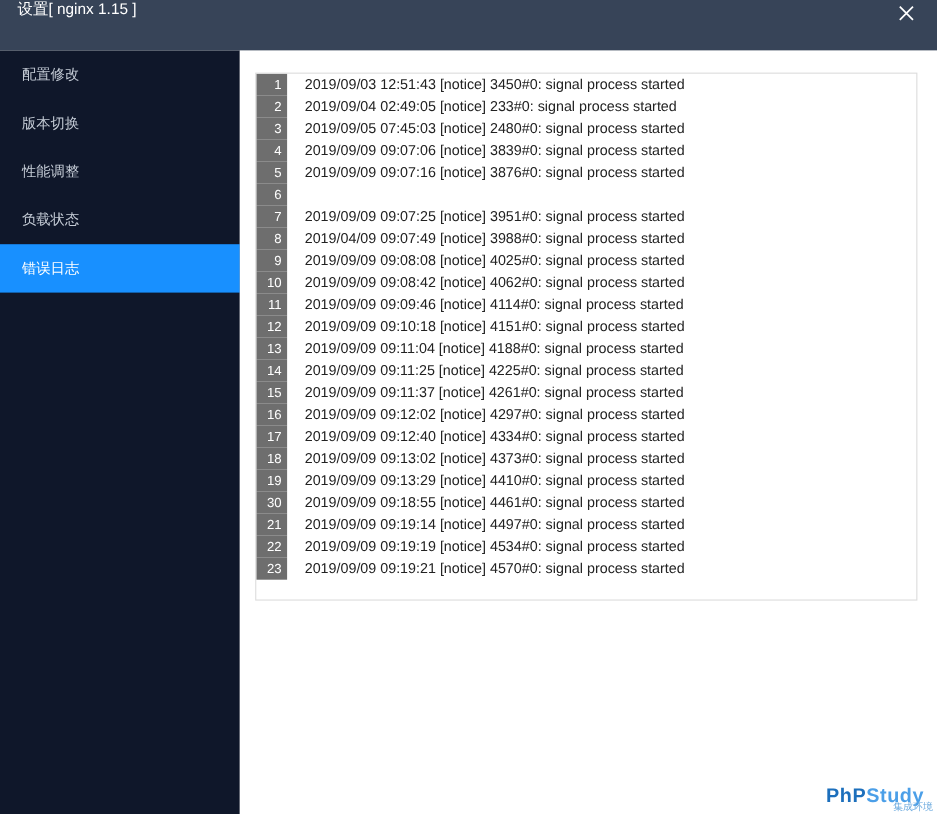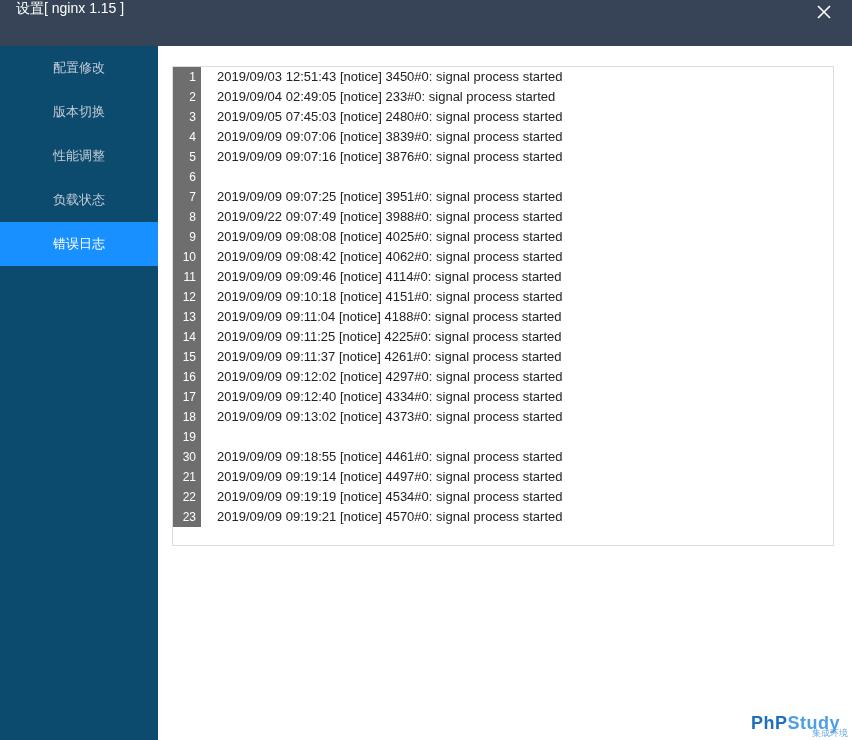--- a/index.html
+++ b/index.html
@@ -28,25 +28,24 @@
     align-items: center;
     justify-content: center;
     cursor: pointer;
   }
   .close-btn svg { width: 16px; height: 16px; }
   .body-area {
     display: flex;
     height: calc(100% - 46px);
   }
   .sidebar {
-    width: 158px;
-    background: #0c4a6e;
+    width: 218px;
+    background: #0f172a;
     color: #c5ccd6;
     font-size: 13px;
-    text-align: center;
   }
   .sidebar-item {
     padding: 13px 20px;
     cursor: pointer;
   }
   .sidebar-item.active {
     background: #1890ff;
     color: #ffffff;
   }
   .main {
@@ -169,21 +168,21 @@
           </div>
           <div class="log-line">
             <div class="lineno">6</div>
           </div>
           <div class="log-line">
             <div class="lineno">7</div>
             <div class="linetxt">2019/09/09 09:07:25 [notice] 3951#0: signal process started</div>
           </div>
           <div class="log-line">
             <div class="lineno">8</div>
-            <div class="linetxt">2019/09/22 09:07:49 [notice] 3988#0: signal process started</div>
+            <div class="linetxt">2019/04/09 09:07:49 [notice] 3988#0: signal process started</div>
           </div>
           <div class="log-line">
             <div class="lineno">9</div>
             <div class="linetxt">2019/09/09 09:08:08 [notice] 4025#0: signal process started</div>
           </div>
           <div class="log-line">
             <div class="lineno">10</div>
             <div class="linetxt">2019/09/09 09:08:42 [notice] 4062#0: signal process started</div>
           </div>
           <div class="log-line">
@@ -213,20 +212,21 @@
           <div class="log-line">
             <div class="lineno">17</div>
             <div class="linetxt">2019/09/09 09:12:40 [notice] 4334#0: signal process started</div>
           </div>
           <div class="log-line">
             <div class="lineno">18</div>
             <div class="linetxt">2019/09/09 09:13:02 [notice] 4373#0: signal process started</div>
           </div>
           <div class="log-line">
             <div class="lineno">19</div>
+            <div class="linetxt">2019/09/09 09:13:29 [notice] 4410#0: signal process started</div>
           </div>
           <div class="log-line">
             <div class="lineno">30</div>
             <div class="linetxt">2019/09/09 09:18:55 [notice] 4461#0: signal process started</div>
           </div>
           <div class="log-line">
             <div class="lineno">21</div>
             <div class="linetxt">2019/09/09 09:19:14 [notice] 4497#0: signal process started</div>
           </div>
           <div class="log-line">

